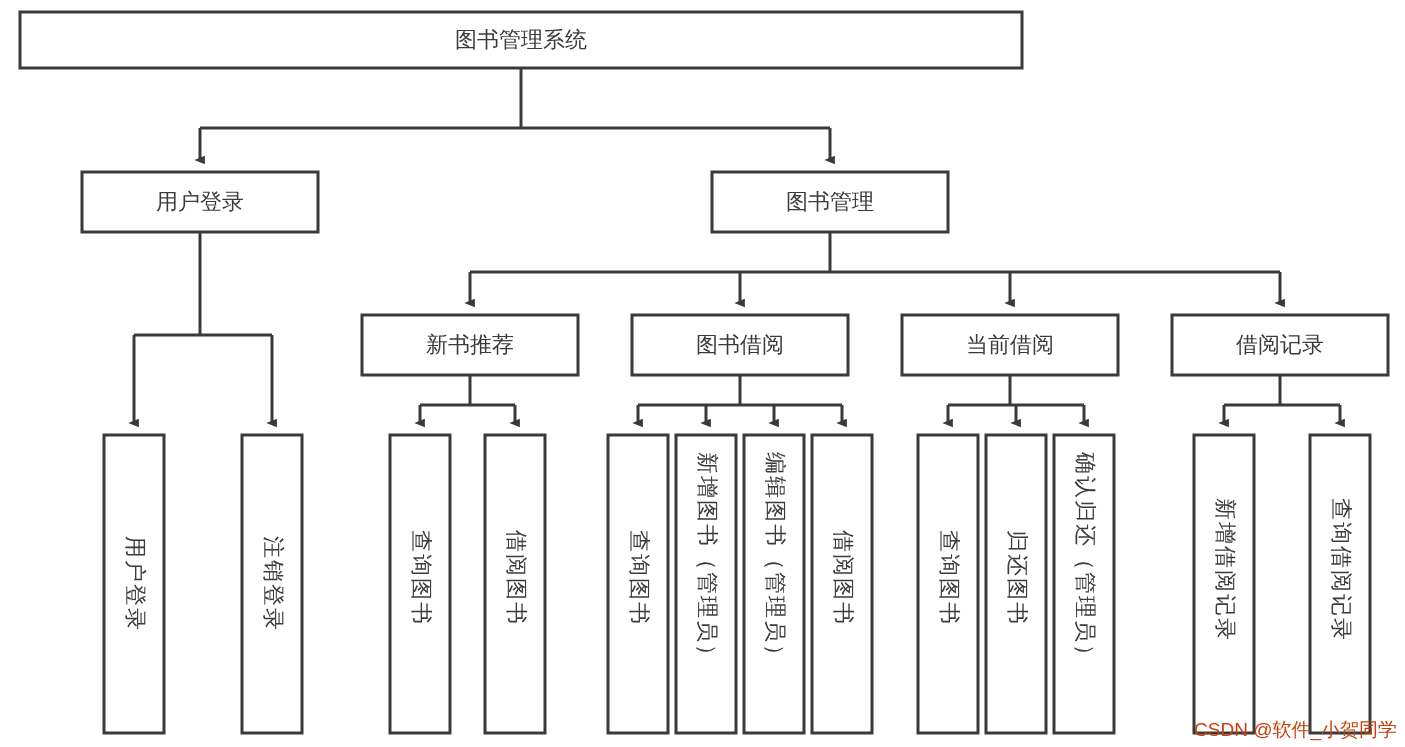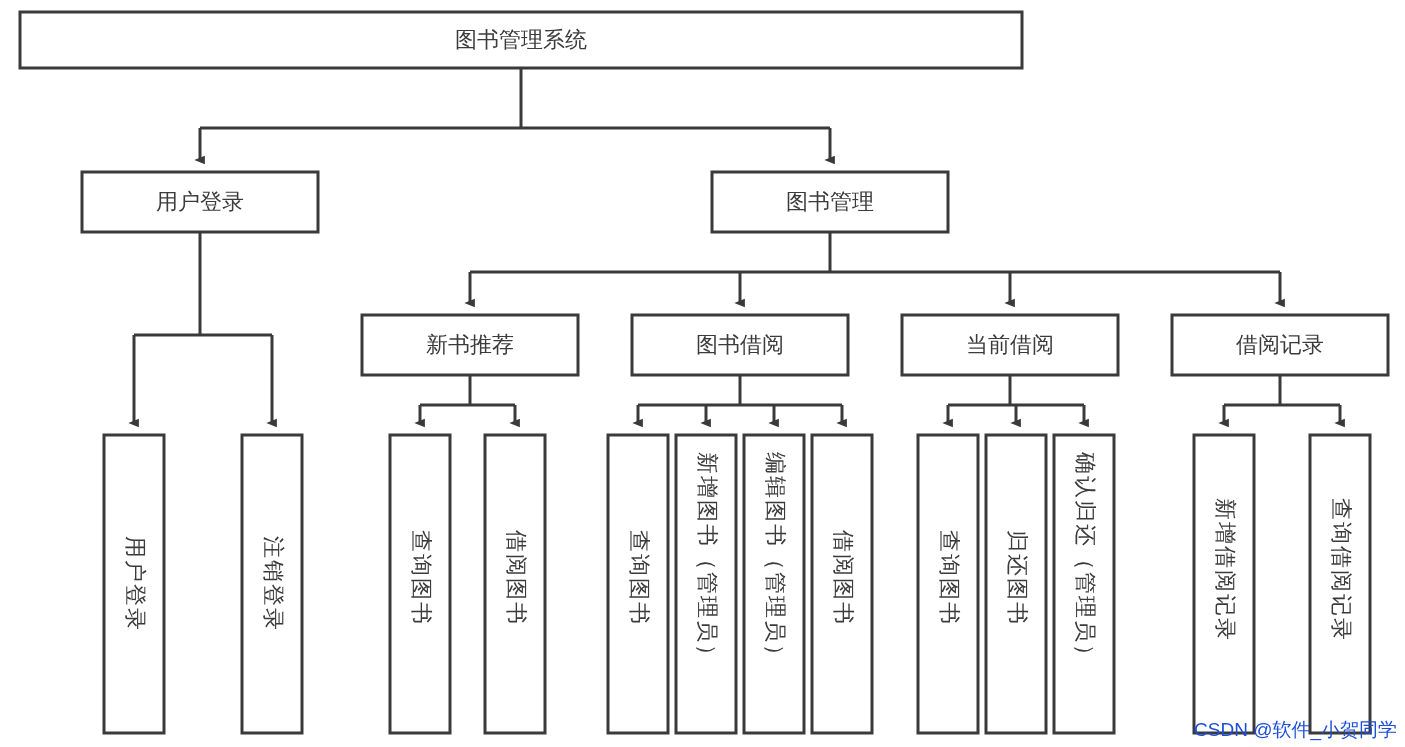--- a/index.html
+++ b/index.html
@@ -16,21 +16,21 @@
   }
   .leaf-label{
     font-family:"Liberation Sans","DejaVu Sans",sans-serif;
     font-size:22px;fill:#3b3b3b;text-anchor:middle;dominant-baseline:middle;
     letter-spacing:2px;
   }
   .edge{stroke:#3a3a3a;stroke-width:3;fill:none;}
   .watermark{
     position:absolute;right:8px;bottom:4px;
     font-family:"Liberation Sans","DejaVu Sans",sans-serif;
-    font-size:19px;color:#1d4ed8;white-space:nowrap;
+    font-size:19px;color:#c2410c;white-space:nowrap;
     user-select:none;
   }
 </style>
 </head>
 <body>
 
 <div id="diagram-root">
 
   <svg id="flow" viewBox="0 0 1405 747">
     <defs>

